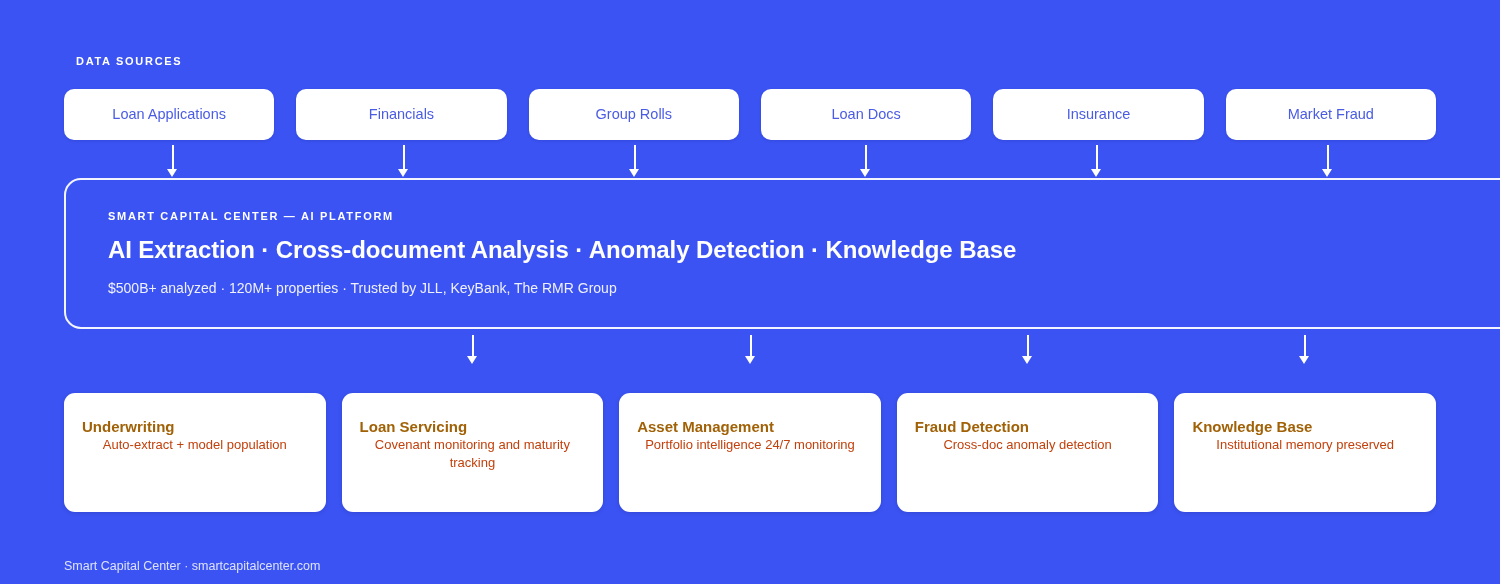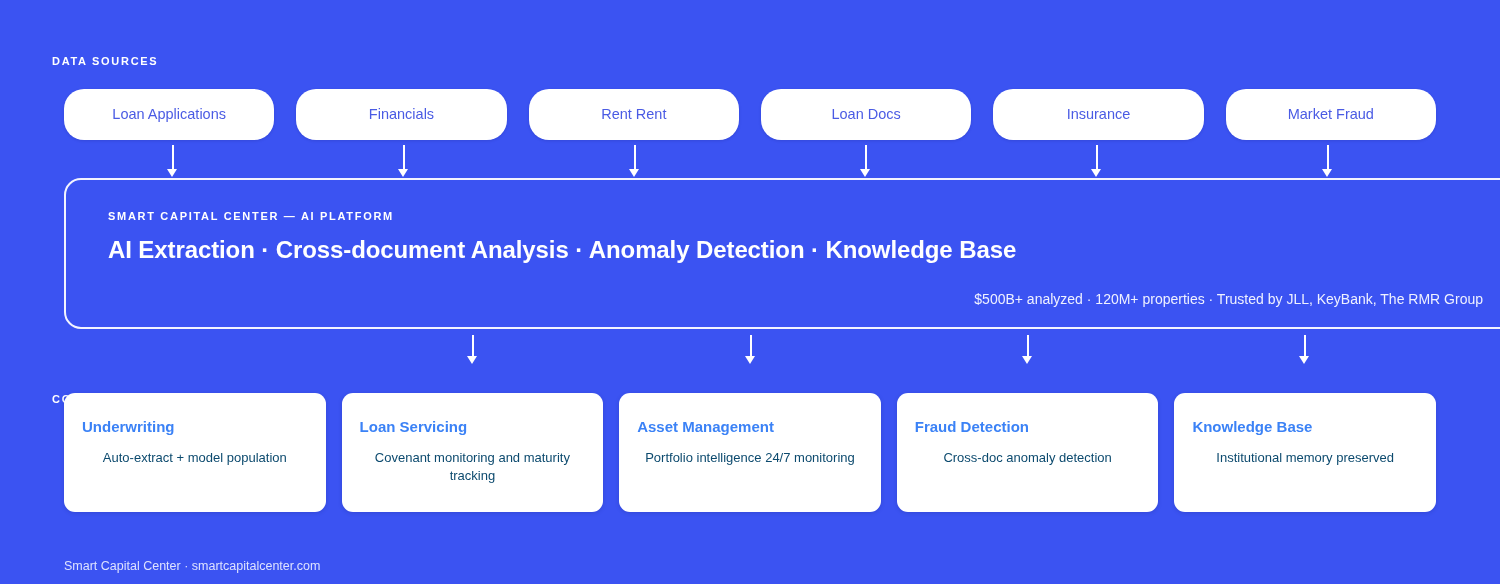--- a/index.html
+++ b/index.html
@@ -20,21 +20,21 @@
   .stage {
     position: relative;
     width: 1500px;
     height: 584px;
     padding: 0 64px;
   }
 
   
   .section-label {
     position: absolute;
-    left: 52px;
+    left: 76px;
     color: #FFFFFF;
     font-size: 11px;
     font-weight: bold;
     letter-spacing: 1.7px;
     text-transform: uppercase;
     white-space: nowrap;
   }
   .label-sources   { top: 55px; }
   .label-workflows { top: 366px; margin-top: 27px; }
 
@@ -44,21 +44,21 @@
     top: 89px;
     left: 64px;
     right: 64px;
     height: 51px;
     display: flex;
     gap: 22px;
   }
   .chip {
     flex: 1 1 0;
     background: #FFFFFF;
-    border-radius: 20px;
+    border-radius: 10px;
     display: flex;
     align-items: center;
     justify-content: center;
     box-shadow: 0 1px 3px rgba(20,30,110,0.18);
   }
   .chip-label {
     color: #4A5BE4;
     font-size: 14.5px;
     line-height: 1;
     white-space: nowrap;
@@ -112,56 +112,54 @@
   .platform-headline {
     margin-top: 15px;
     color: #FFFFFF;
     font-size: 24px;
     font-weight: bold;
     letter-spacing: -0.1px;
     line-height: 1.1;
     white-space: nowrap;
   }
   .platform-meta {
-    margin-top: 28px;
+    margin-top: 17px;
     color: #EFF1FF;
     font-size: 14px;
     line-height: 1.2;
     white-space: nowrap;
-    text-align: right;
   }
 
   
   .workflows-row {
     position: absolute;
     top: 393px;
     left: 64px;
     right: 64px;
     height: 119px;
     display: flex;
     gap: 16px;
   }
   .wf-card {
     flex: 1 1 0;
     background: #FFFFFF;
     border-radius: 11px;
     padding: 26px 18px 0 18px;
     box-shadow: 0 1px 4px rgba(18,28,105,0.20);
   }
   .wf-title {
-    color: #3b82f6;
+    color: #a16207;
     font-size: 15px;
     font-weight: bold;
     line-height: 1.1;
     text-align: left;
     white-space: nowrap;
   }
   .wf-desc {
-    margin-top: 13px;
-    color: #0c4a6e;
+    color: #c2410c;
     font-size: 13px;
     line-height: 1.45;
     text-align: center;
   }
 
   
   .footer {
     position: absolute;
     left: 64px;
     top: 559px;
@@ -178,21 +176,21 @@
   <div class="section-label label-sources">DATA SOURCES</div>
 
   <div class="sources-row">
     <div class="chip">
       <span class="chip-label">Loan Applications</span>
     </div>
     <div class="chip">
       <span class="chip-label">Financials</span>
     </div>
     <div class="chip">
-      <span class="chip-label">Rent Rent</span>
+      <span class="chip-label">Group Rolls</span>
     </div>
     <div class="chip">
       <span class="chip-label">Loan Docs</span>
     </div>
     <div class="chip">
       <span class="chip-label">Insurance</span>
     </div>
     <div class="chip">
       <span class="chip-label">Market Fraud</span>
     </div>

